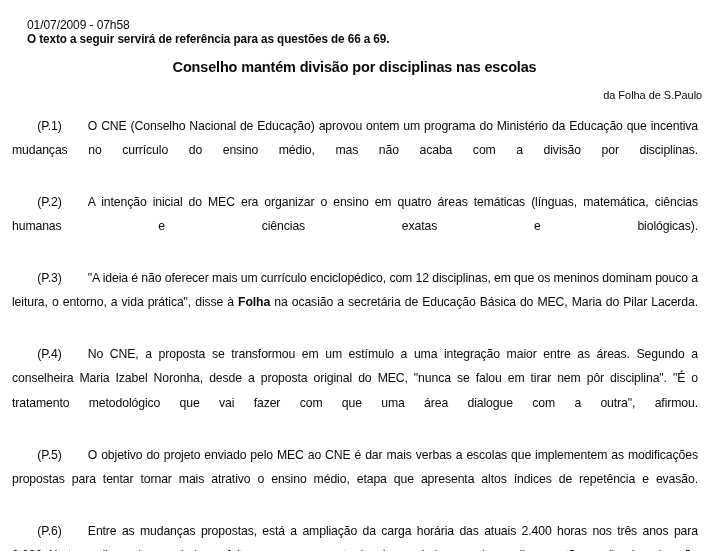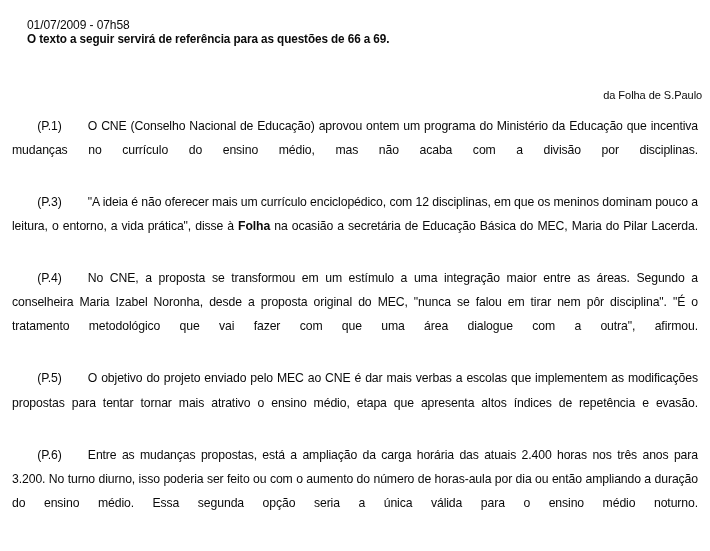--- a/index.html
+++ b/index.html
@@ -141,29 +141,33 @@
 <div class="page">
 
   <div class="intro-line">
       <span class="cond">O texto a seguir servirá de referência para as questões de 66 a 69.</span>
     </div>
 
   <div class="date-line">
       <span class="cond">01/07/2009 - 07h58</span>
     </div>
 
+  <div class="headline"><span class="cond">Conselho mantém divisão por disciplinas nas escolas</span></div>
 
   <div class="byline"><span class="cond">da Folha de S.Paulo</span></div>
 
   <div class="body-text">
 
     <p class="para">
         <span class="para-inner"><span class="plabel">(P.1)</span><span>O CNE (Conselho Nacional de Educação) aprovou ontem um programa do Ministério da Educação que incentiva mudanças no currículo do ensino médio, mas não acaba com a divisão por disciplinas.</span></span>
       </p>
 
+    <p class="para">
+        <span class="para-inner"><span class="plabel">(P.2)</span><span>A intenção inicial do MEC era organizar o ensino em quatro áreas temáticas (línguas, matemática, ciências humanas e ciências exatas e biológicas).</span></span>
+      </p>
 
     <p class="para">
         <span class="para-inner"><span class="plabel">(P.3)</span><span>"A ideia é não oferecer mais um currículo enciclopédico, com 12 disciplinas, em que os meninos dominam pouco a leitura, o entorno, a vida prática", disse à </span><span class="b">Folha</span><span> na ocasião a secretária de Educação Básica do MEC, Maria do Pilar Lacerda.</span></span>
       </p>
 
     <p class="para">
         <span class="para-inner"><span class="plabel">(P.4)</span><span>No CNE, a proposta se transformou em um estímulo a uma integração maior entre as áreas. Segundo a conselheira Maria Izabel Noronha, desde a proposta original do MEC, "nunca se falou em tirar nem pôr disciplina". "É o tratamento metodológico que vai fazer com que uma área dialogue com a outra", afirmou.</span></span>
       </p>
 
     <p class="para">

